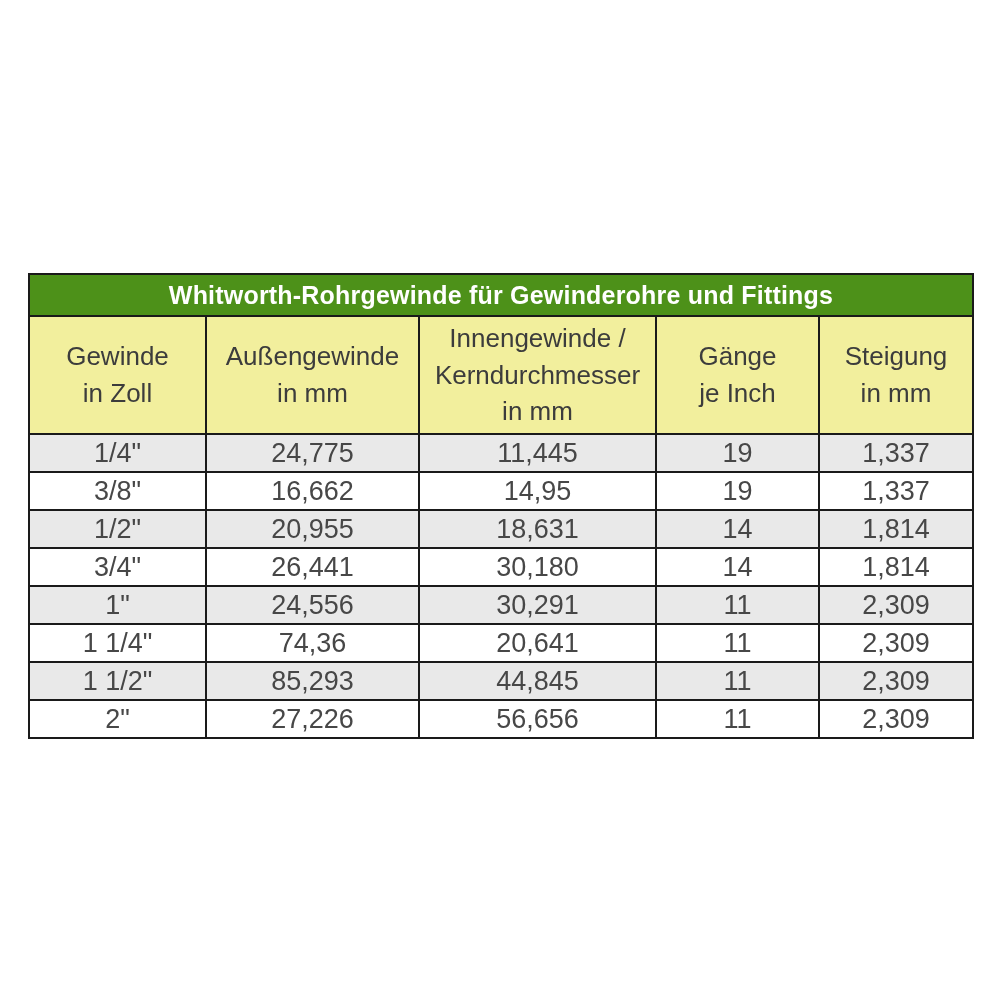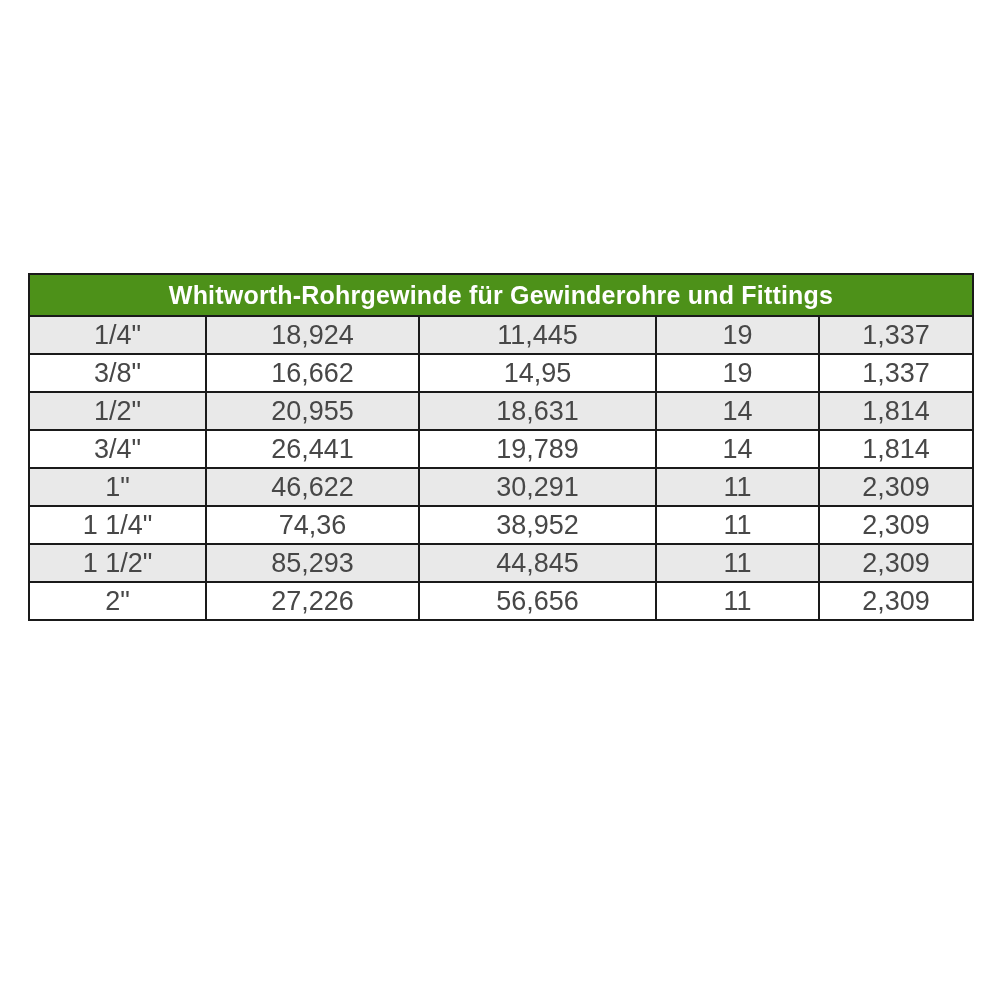--- a/index.html
+++ b/index.html
@@ -58,25 +58,38 @@
       <col style="width:177px">
       <col style="width:213px">
       <col style="width:237px">
       <col style="width:163px">
       <col style="width:154px">
     </colgroup>
     <thead>
       <tr>
         <th colspan="5" class="title-cell">Whitworth-Rohrgewinde für Gewinderohre und Fittings</th>
       </tr>
+      <tr class="col-headers">
+        <th>Gewinde
+in Zoll</th>
+        <th>Außengewinde
+in mm</th>
+        <th>Innengewinde /
+Kerndurchmesser
+in mm</th>
+        <th>Gänge
+je Inch</th>
+        <th>Steigung
+in mm</th>
+      </tr>
     </thead>
     <tbody>
       <tr class="shade">
         <td>1/4"</td>
-        <td>18,924</td>
+        <td>24,775</td>
         <td>11,445</td>
         <td>19</td>
         <td>1,337</td>
       </tr>
       <tr>
         <td>3/8"</td>
         <td>16,662</td>
         <td>14,95</td>
         <td>19</td>
         <td>1,337</td>
@@ -84,35 +97,35 @@
       <tr class="shade">
         <td>1/2"</td>
         <td>20,955</td>
         <td>18,631</td>
         <td>14</td>
         <td>1,814</td>
       </tr>
       <tr>
         <td>3/4"</td>
         <td>26,441</td>
-        <td>19,789</td>
+        <td>30,180</td>
         <td>14</td>
         <td>1,814</td>
       </tr>
       <tr class="shade">
         <td>1"</td>
-        <td>46,622</td>
+        <td>24,556</td>
         <td>30,291</td>
         <td>11</td>
         <td>2,309</td>
       </tr>
       <tr>
         <td>1 1/4"</td>
         <td>74,36</td>
-        <td>38,952</td>
+        <td>20,641</td>
         <td>11</td>
         <td>2,309</td>
       </tr>
       <tr class="shade">
         <td>1 1/2"</td>
         <td>85,293</td>
         <td>44,845</td>
         <td>11</td>
         <td>2,309</td>
       </tr>

